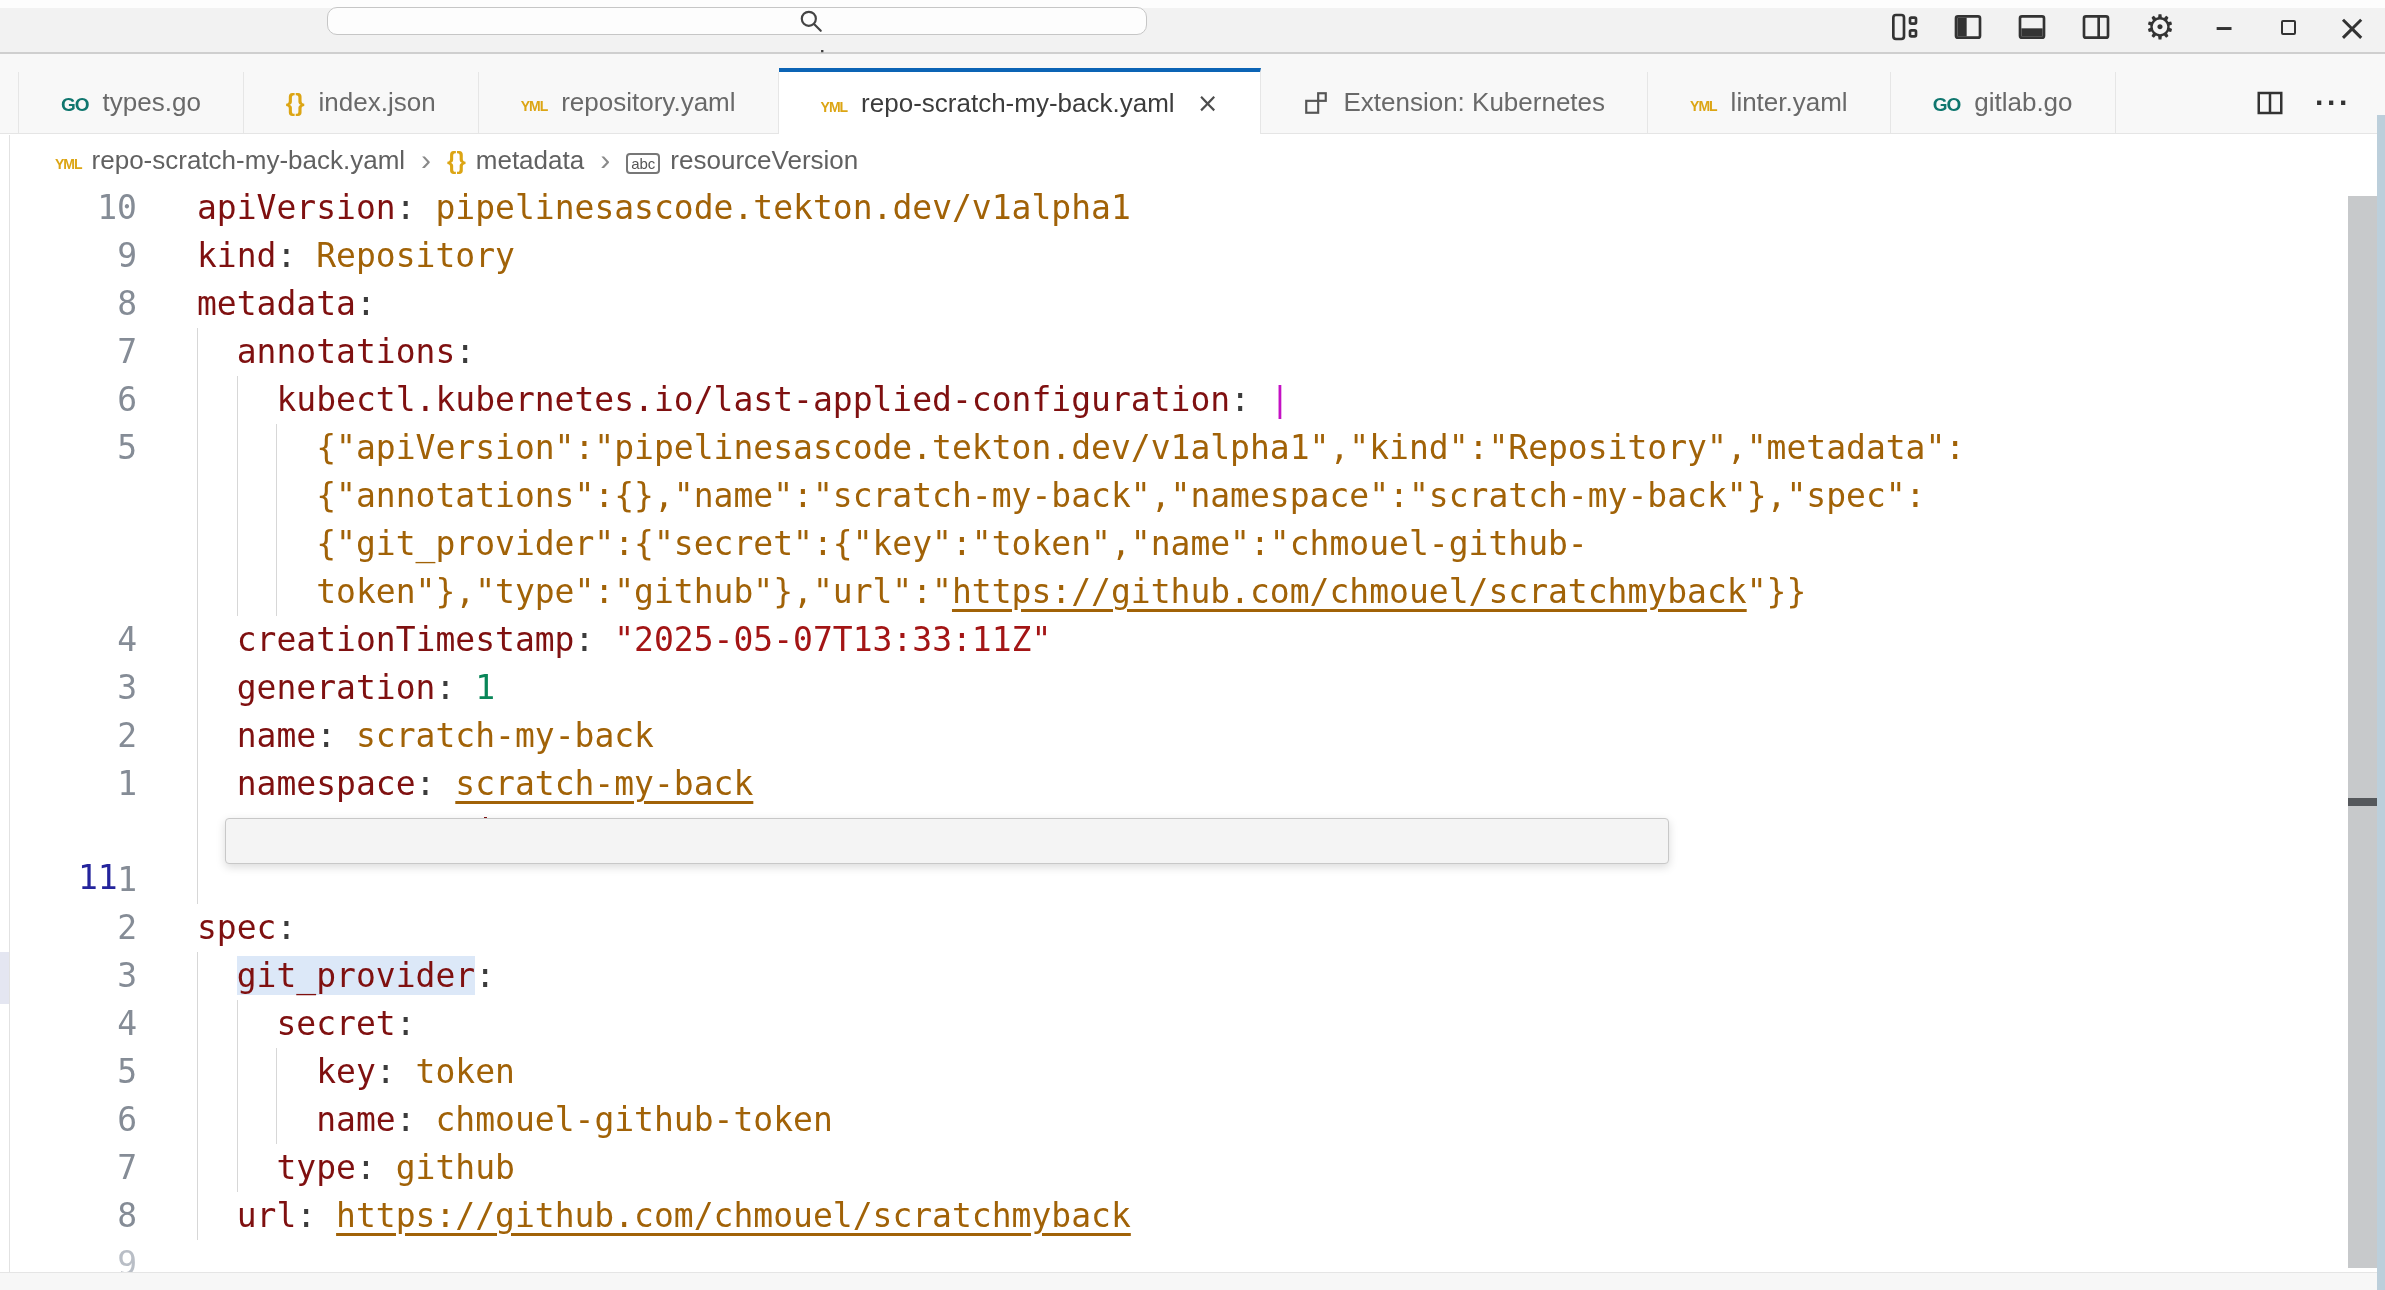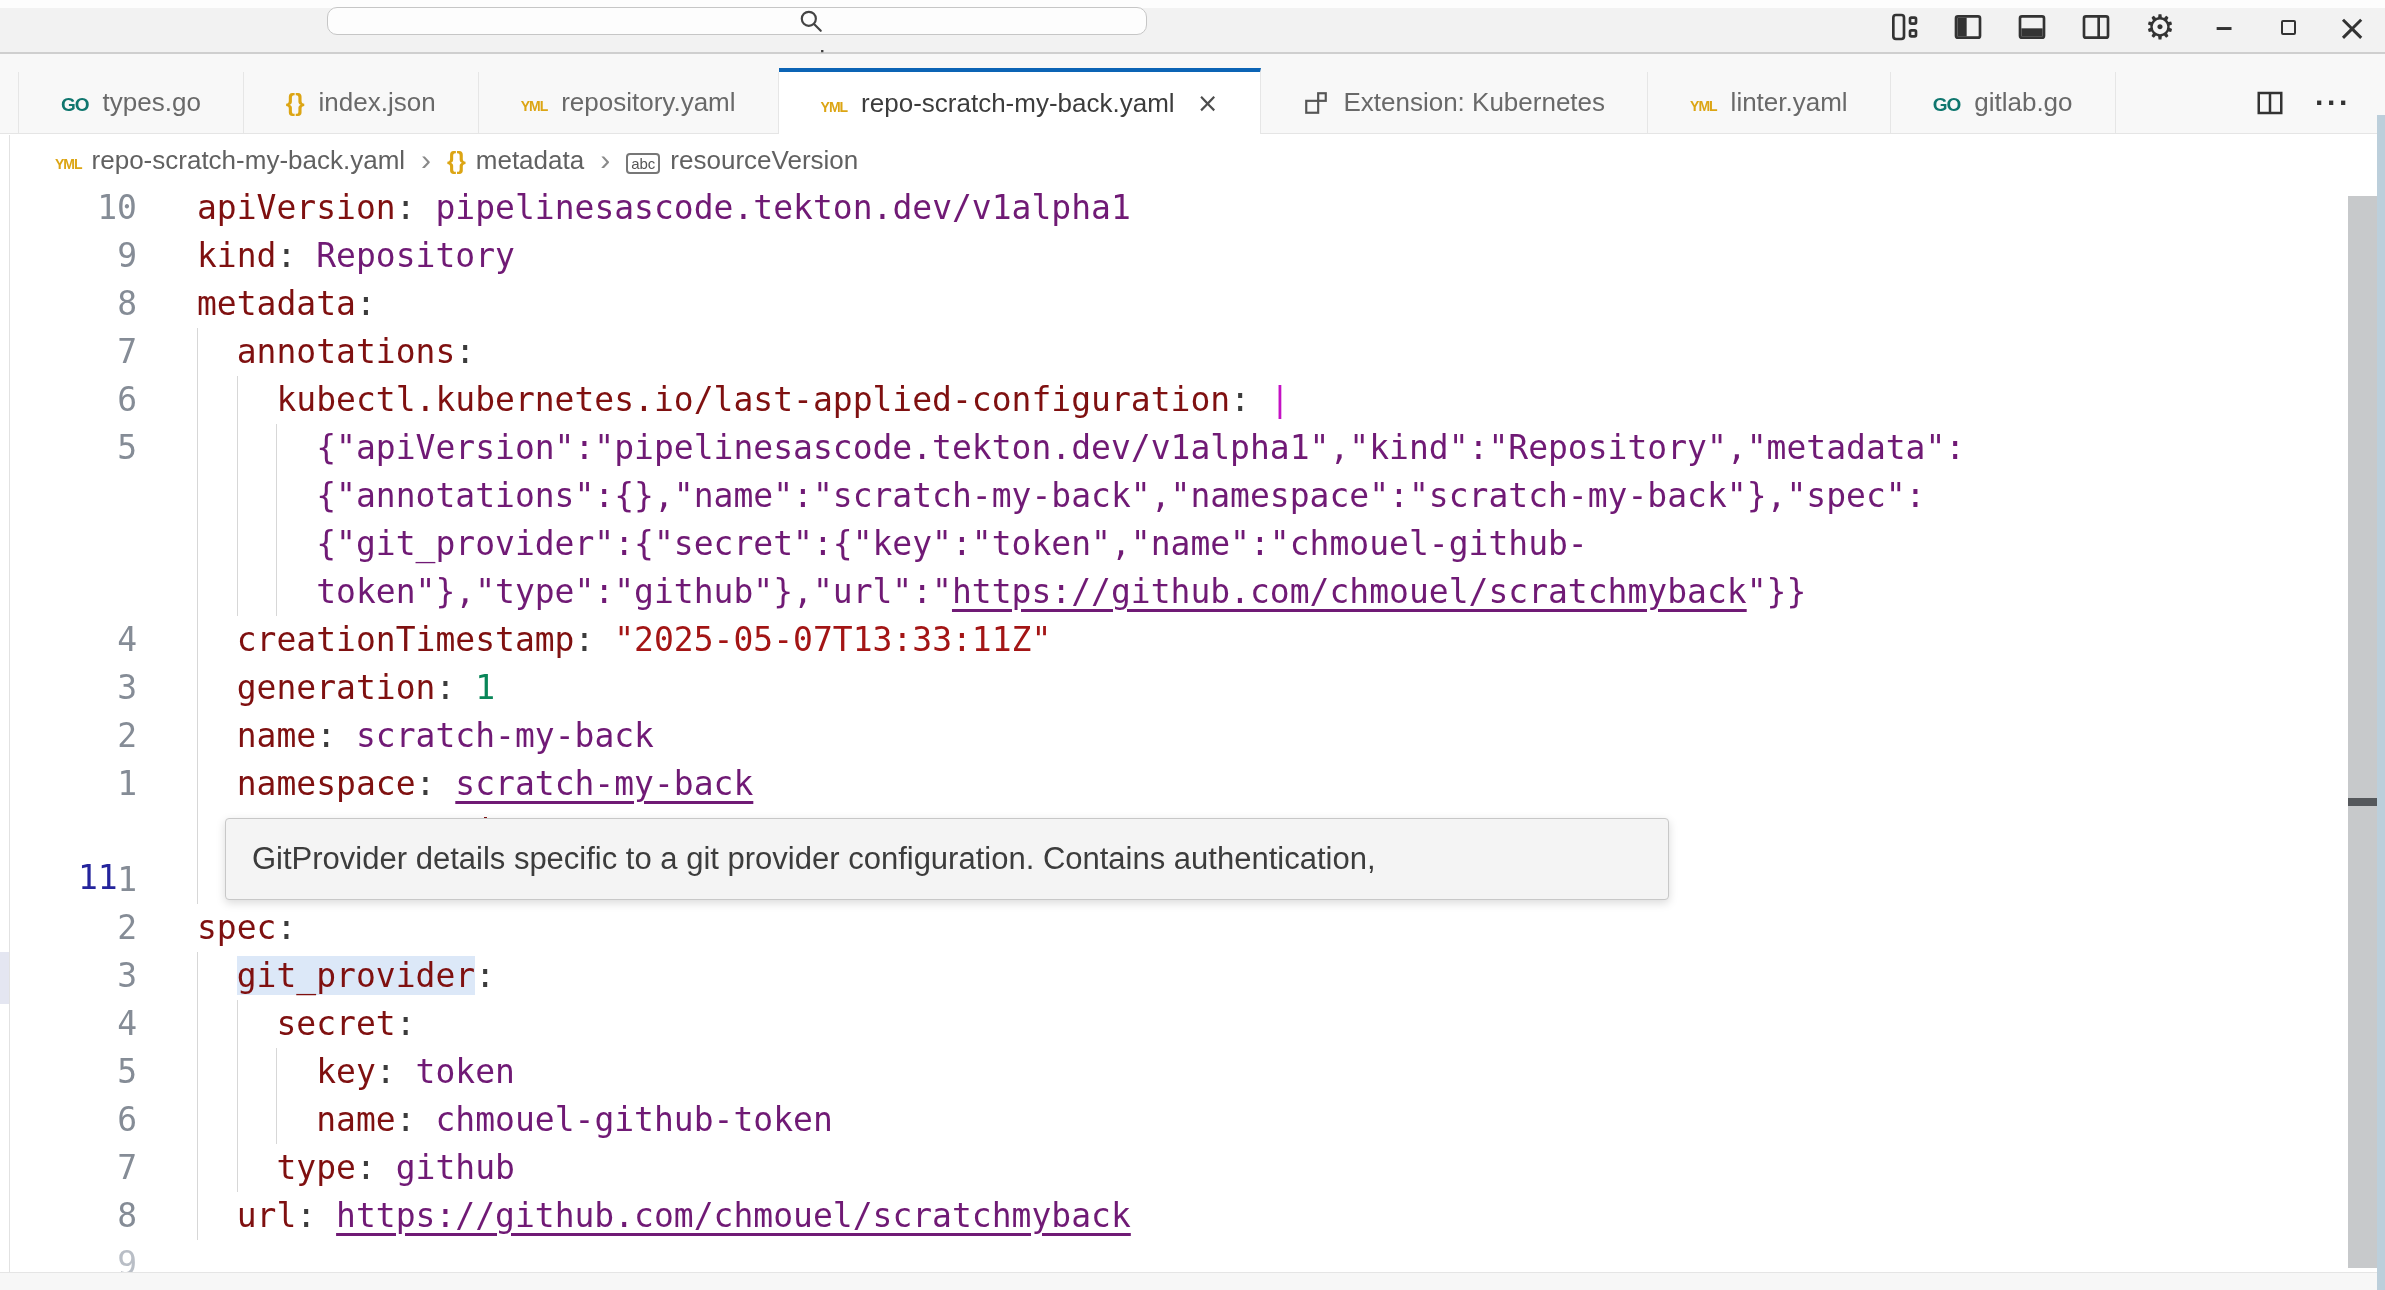--- a/index.html
+++ b/index.html
@@ -47,21 +47,21 @@
   #editor { position:absolute; left:20px; top:184px; width:2338px;
     font-family:"DejaVu Sans Mono", monospace; font-size:33px; }
   .row { display:flex; height:48px; line-height:48px; white-space:pre; }
   .ln { width:117px; text-align:right; color:#858c96; flex:none; }
   .ln.cur { text-align:left; padding-left:58px; color:#24249c;margin-top:46px; }
   .ln.dim { color:#b9bec6; }
   .code { position:relative; flex:1; margin-left:60px; }
   .gd { position:absolute; top:0; bottom:0; width:1px; background:#d7d7d7; }
   .c-k { color:#7f1010; }
   .c-p { color:#3b3b3b; }
-  .c-v { color:#701a75; }
+  .c-v { color:#a16207; }
   .c-q { color:#a31515; }
   .c-d { color:#098658; }
   .c-m { color:#c411c4; }
   .u { text-decoration:underline; text-decoration-thickness:3px; text-underline-offset:6px; }
   .hl { background:#dce8f8; }
 
   
   #tooltip { position:absolute; left:225px; top:818px; width:1444px; background:#f4f4f4;
     border:1.5px solid #c8c8c8; border-radius:4px; box-shadow:0 3px 10px rgba(0,0,0,.15);
     padding:22px 26px; z-index:6; }
@@ -211,21 +211,20 @@
     <div class="row"><span class="ln">3</span><span class="code" style="padding-left: 2ch;"><i class="gd" style="left: 0ch;"></i><span class="c-k hl">git_provider</span><span class="c-p">:</span></span></div>
     <div class="row"><span class="ln">4</span><span class="code" style="padding-left: 4ch;"><i class="gd" style="left: 0ch;"></i><i class="gd" style="left: 2ch;"></i><span class="c-k">secret</span><span class="c-p">:</span></span></div>
     <div class="row"><span class="ln">5</span><span class="code" style="padding-left: 6ch;"><i class="gd" style="left: 0ch;"></i><i class="gd" style="left: 2ch;"></i><i class="gd" style="left: 4ch;"></i><span class="c-k">key</span><span class="c-p">: </span><span class="c-v">token</span></span></div>
     <div class="row"><span class="ln">6</span><span class="code" style="padding-left: 6ch;"><i class="gd" style="left: 0ch;"></i><i class="gd" style="left: 2ch;"></i><i class="gd" style="left: 4ch;"></i><span class="c-k">name</span><span class="c-p">: </span><span class="c-v">chmouel-github-token</span></span></div>
     <div class="row"><span class="ln">7</span><span class="code" style="padding-left: 4ch;"><i class="gd" style="left: 0ch;"></i><i class="gd" style="left: 2ch;"></i><span class="c-k">type</span><span class="c-p">: </span><span class="c-v">github</span></span></div>
     <div class="row"><span class="ln">8</span><span class="code" style="padding-left: 2ch;"><i class="gd" style="left: 0ch;"></i><span class="c-k">url</span><span class="c-p">: </span><span class="c-v u">https://github.com/chmouel/scratchmyback</span></span></div>
     <div class="row"><span class="ln dim">9</span><span class="code" style="padding-left: 0ch;"></span></div>
   </div>
 
 <div id="tooltip">
-    <div class="tl">GitProvider details specific to a git provider configuration. Contains authentication,</div>
   </div>
 
 <div id="left-hairline"></div>
 <div id="left-overview-block"></div>
 <div id="scrollbar">
   <div class="marker"></div>
 </div>
 <div id="bottom-strip"></div>
 <div id="right-strip"></div>
 

